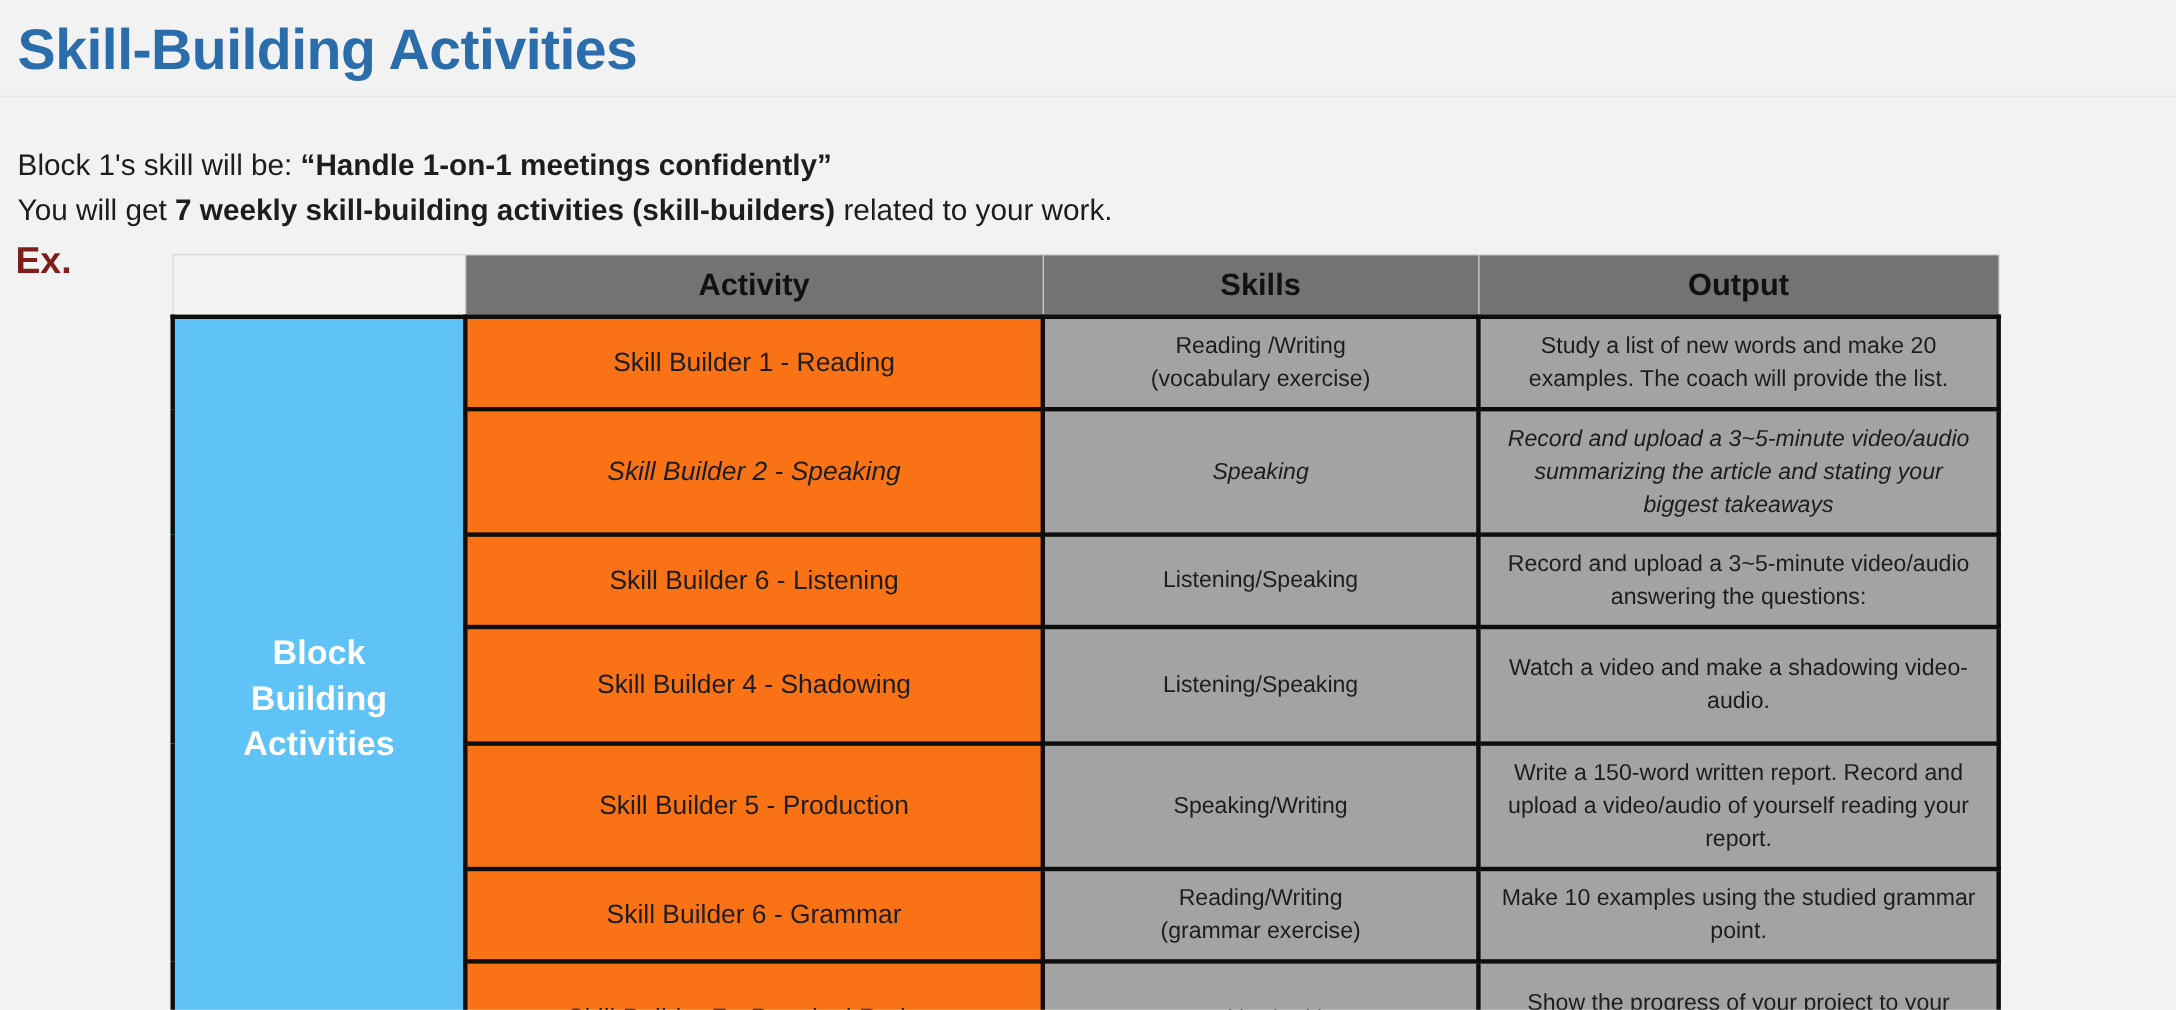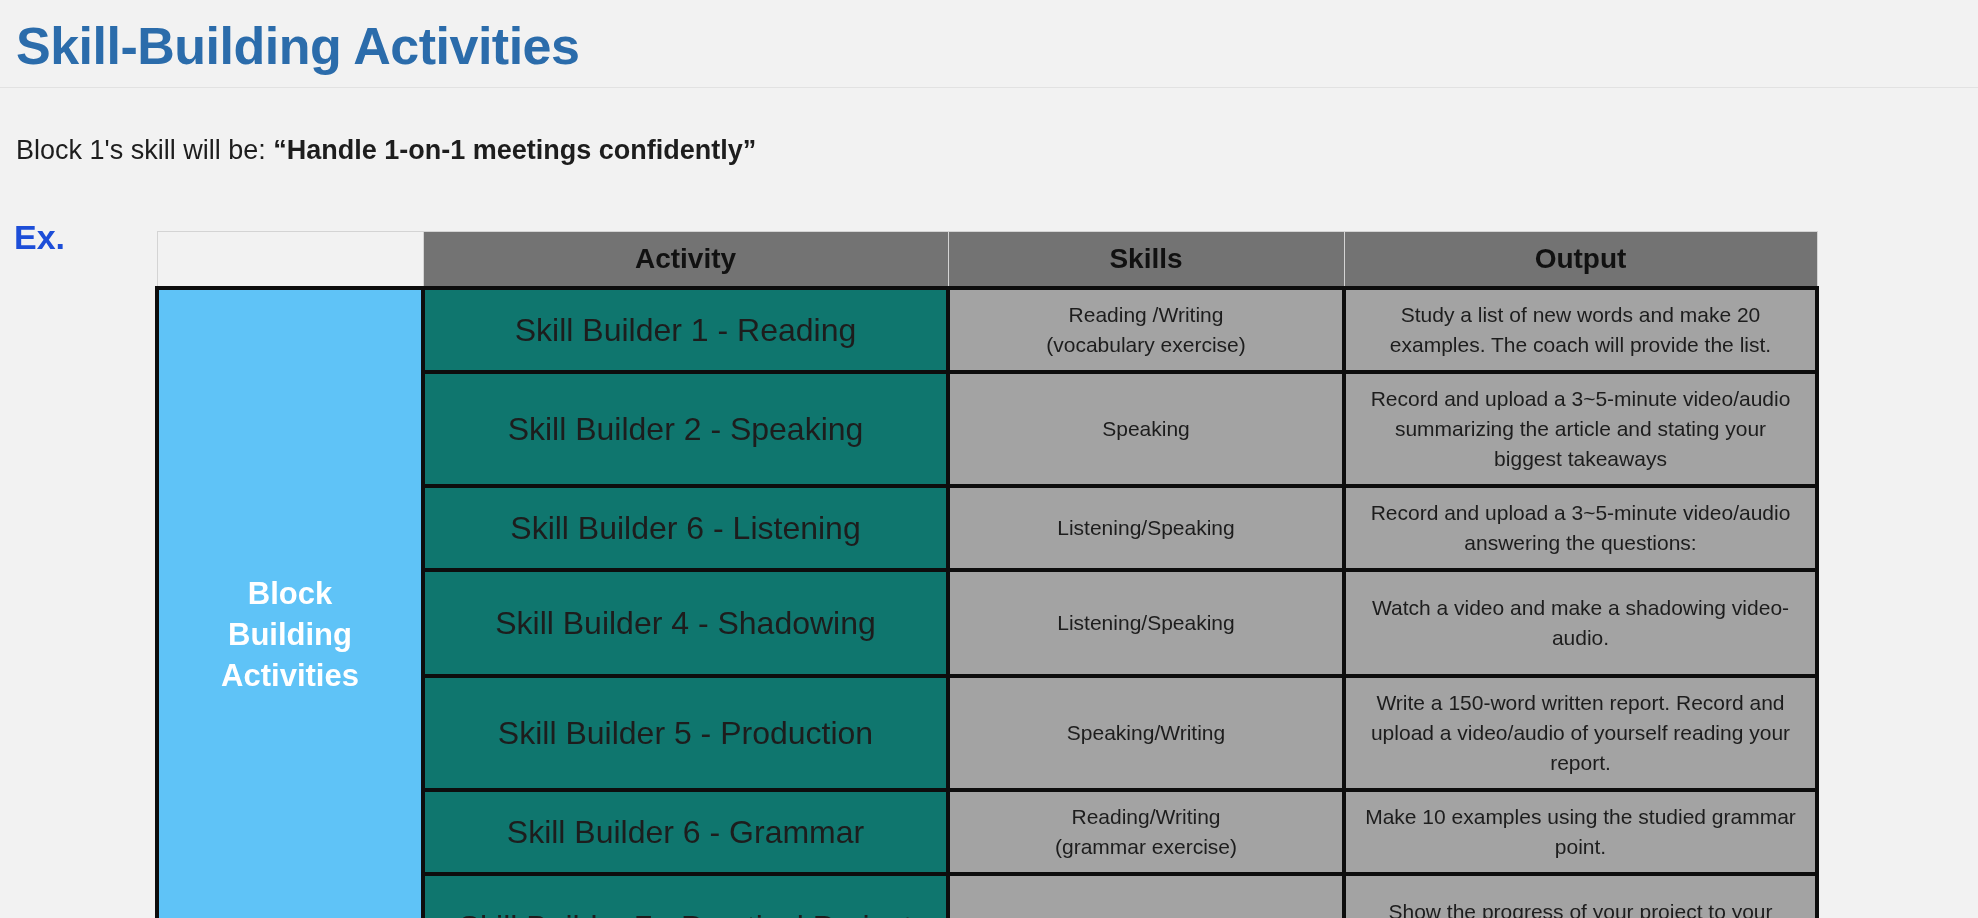--- a/index.html
+++ b/index.html
@@ -49,21 +49,21 @@
   }
   .intro .b { font-weight: bold; margin-top: 44px; }
 
   
   .ex-label {
     position: absolute;
     left: 14px;
     top: 218px;
     font-size: 34px;
     font-weight: bold;
-    color: #1d4ed8;
+    color: #7f1d1d;
   }
 
   
   .table-wrap {
     position: absolute;
     left: 155px;
     top: 231px;
     width: 1662px;
   }
   table.sb-table {
@@ -95,59 +95,62 @@
     border: 4px solid #0d0d0d;
     background: #a3a3a3;
     font-size: 21px;
     color: #1d1d1d;
     text-align: center;
     vertical-align: middle;
     padding: 10px 14px;
     line-height: 30px;
   }
   tbody td.cell-activity {
-    background: #0f766e;
-    font-size: 32px;
+    background: #f97316;
+    font-size: 24px;
     line-height: 32px;
   }
   tbody td.cell-skill {
     font-size: 21px;
   }
   tbody td.cell-output {
     font-size: 21px;
     line-height: 30px;
   }
   tbody td.cell-blue {
     background: #5fc3f7;
     color: #ffffff;
     font-size: 31px;
     font-weight: bold;
     line-height: 41px;
     vertical-align: middle;
   }
 
   
   tr.r1 td { height: 58px; }
-  tr.r2 td { height: 78px; }
+  tr.r2 td { height: 78px; font-style: italic; }
   tr.r3 td { height: 58px; }
   tr.r4 td { height: 82px; }
   tr.r5 td { height: 78px; }
   tr.r6 td { height: 58px; }
   tr.r7 td { height: 82px; }
 </style>
 </head>
 <body>
 
 <div class="title-band">
   <div class="page-title">Skill-Building Activities</div>
 </div>
 
 <div class="intro">
   <div>
     <span>Block 1's skill will be: </span><span class="b">“Handle 1-on-1 meetings confidently”</span>
+  </div>
+  <div>
+    <span>You will get </span><span class="b">7 weekly skill-building activities (skill-builders)</span><span> related to your work.</span>
   </div>
 </div>
 
 <div class="ex-label">Ex.</div>
 
 <div class="table-wrap">
   <table class="sb-table">
     <colgroup>
       <col class="c-blue">
         <col class="c-act">

